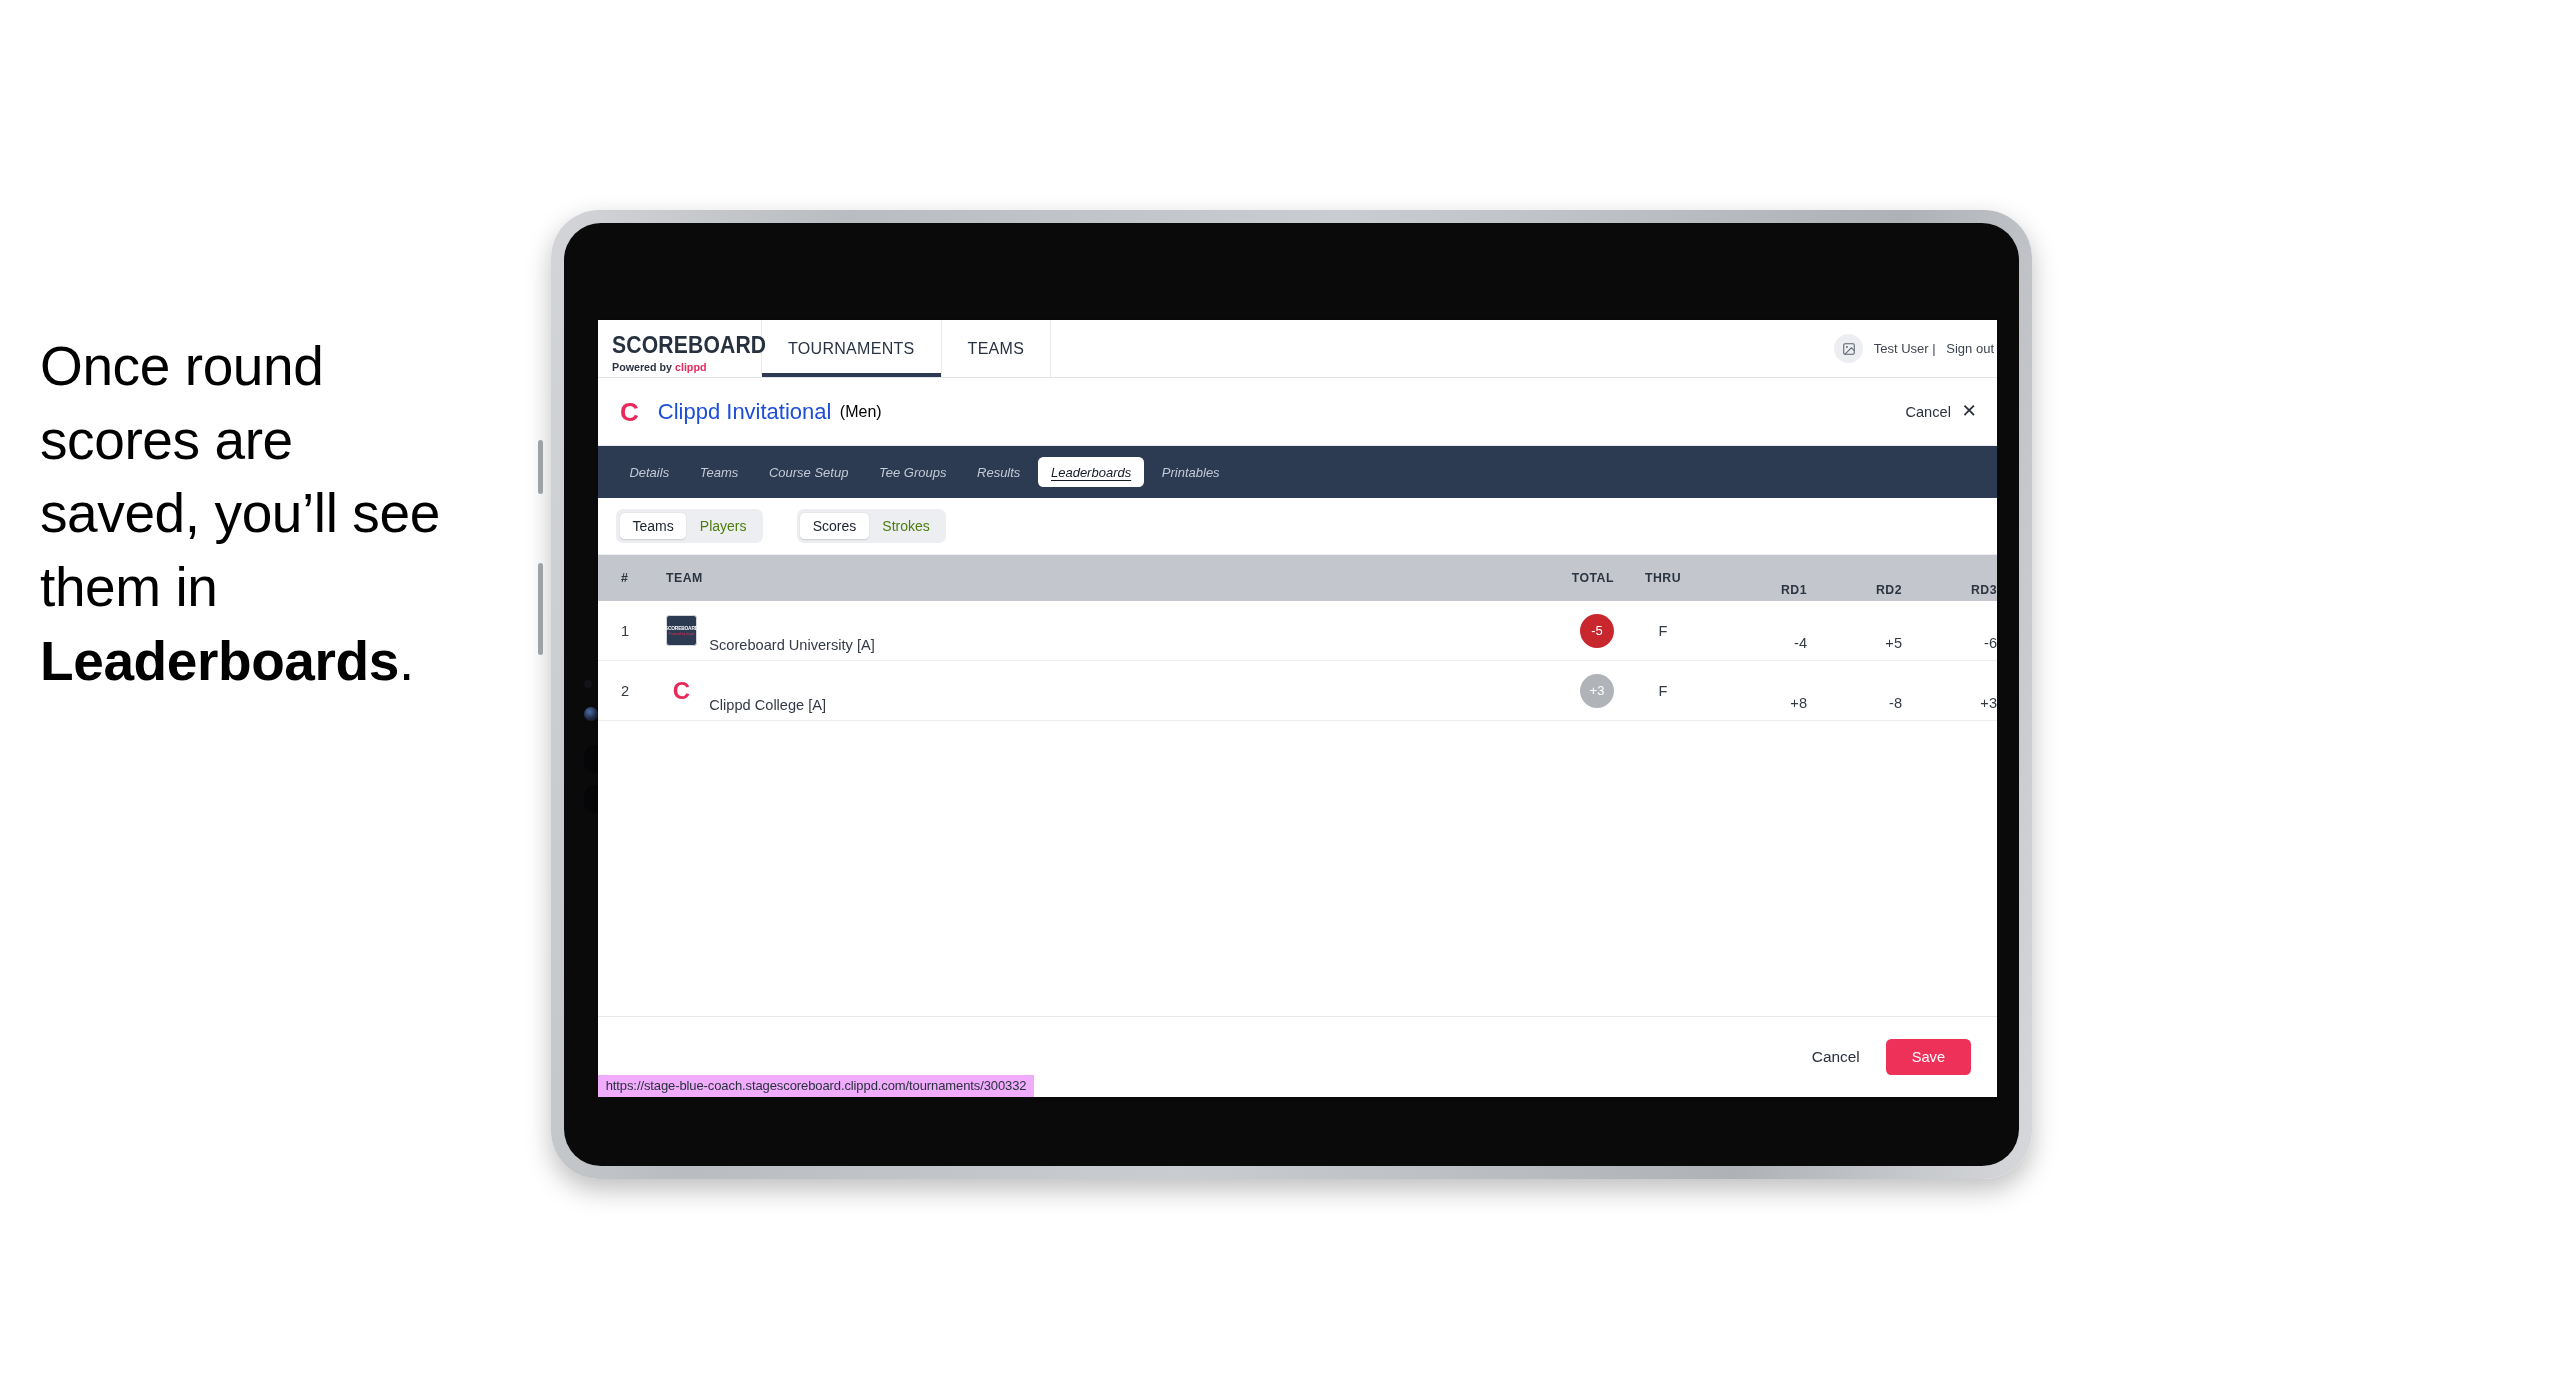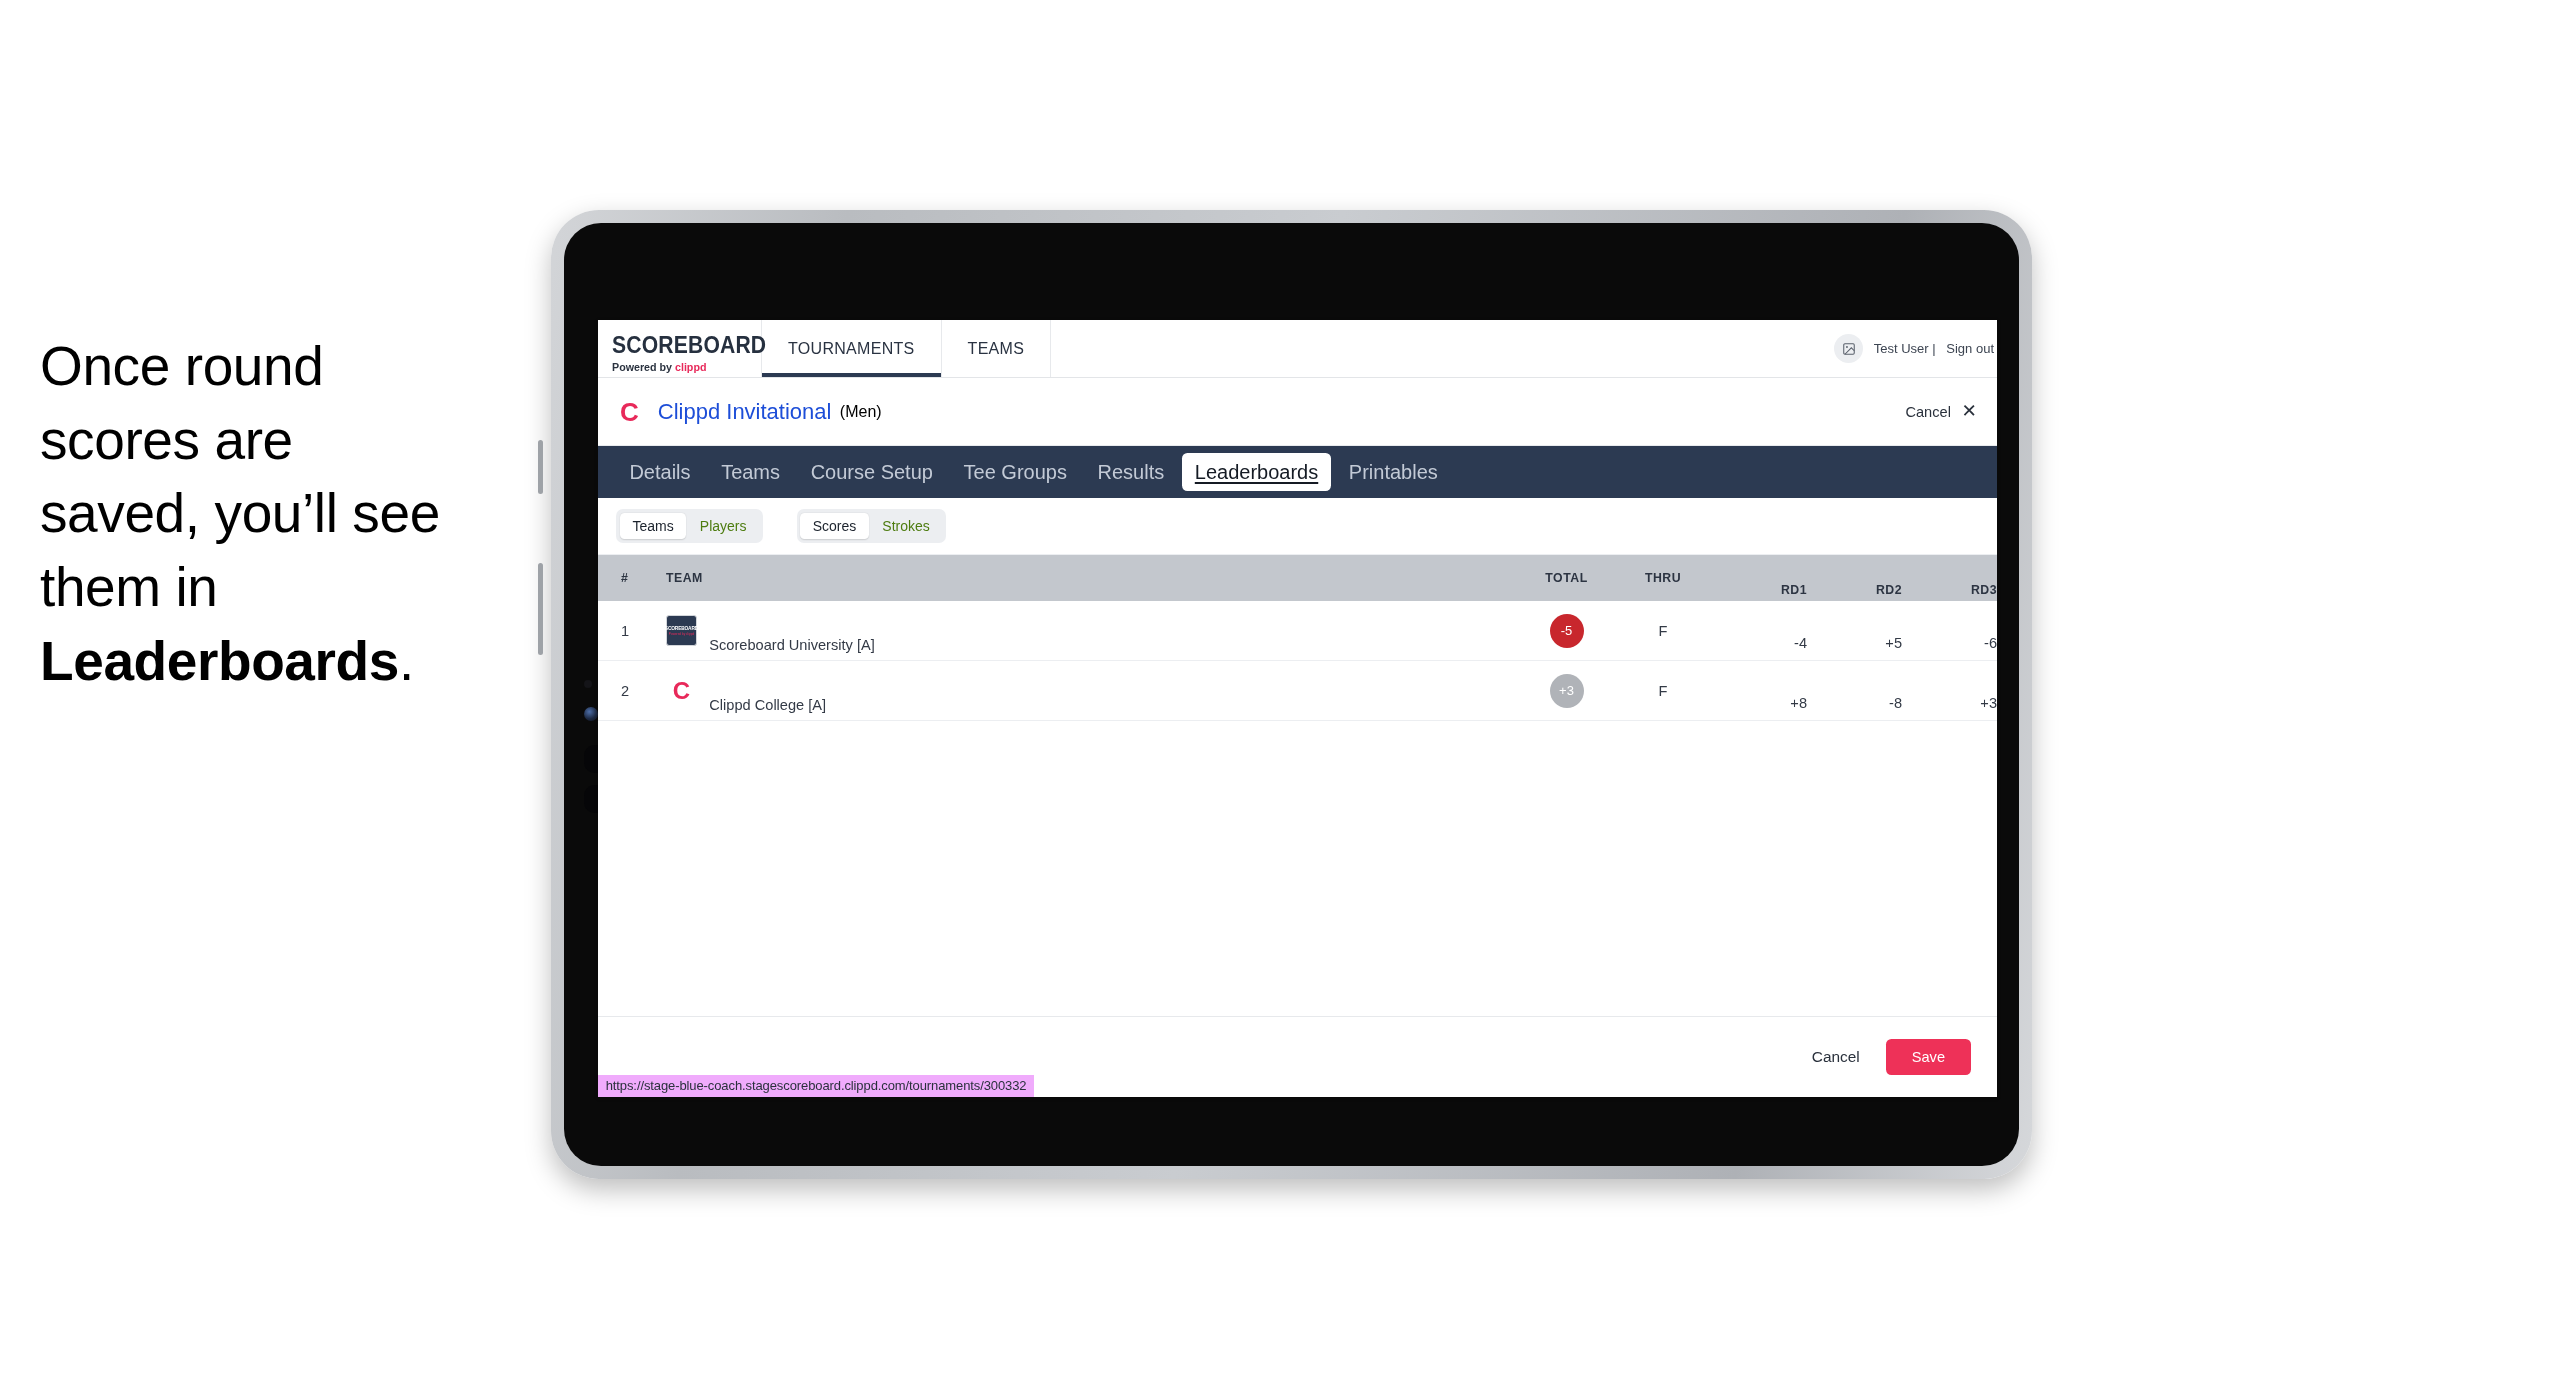--- a/index.html
+++ b/index.html
@@ -160,26 +160,27 @@
   
   #tabbar {
     height: 52px;
     background: #2c3a52;
     display: flex; align-items: center;
     padding-left: 18.4px;
     gap: 4.6px;
     flex: none;
   }
   .tab {
-    font-size: 20px;
+    font-size: 13px;
     color: #c3cad6;
     padding: 7.7px 13px;
     border-radius: 5.4px;
     cursor: pointer;
     white-space: nowrap;
+    font-style: italic;
   }
   .tab.active {
     background: #ffffff;
     color: #151b24;
     text-decoration: underline;
     text-underline-offset: 3.1px;
     font-weight: 400;
   }
 
   
@@ -221,21 +222,21 @@
   }
   .row {
     display: flex; align-items: center;
     height: 60px;
     border-bottom: 0.8px solid #eceef1;
     background: #ffffff;
     flex: none;
   }
   .c-rank  { width: 51px;  text-align: left;   padding-left: 23px; }
   .c-team  { flex: 1;      display: flex; align-items: center; gap: 12.3px; padding-left: 17px; }
-  .c-total { width: 95px; text-align: center; }
+  .c-total { width: 95px; text-align: right; }
   .c-thru  { width: 98px; text-align: center; }
   .c-rd    { width: 95px; text-align: right; margin-top: 24px; }
 
   #table-head .c-rank, #table-head .c-team,
   #table-head .c-total, #table-head .c-thru, #table-head .c-rd {
     font-size: 12.3px;
     color: #2c3442;
     font-weight: 600;
     letter-spacing: 0.5px;
   }

